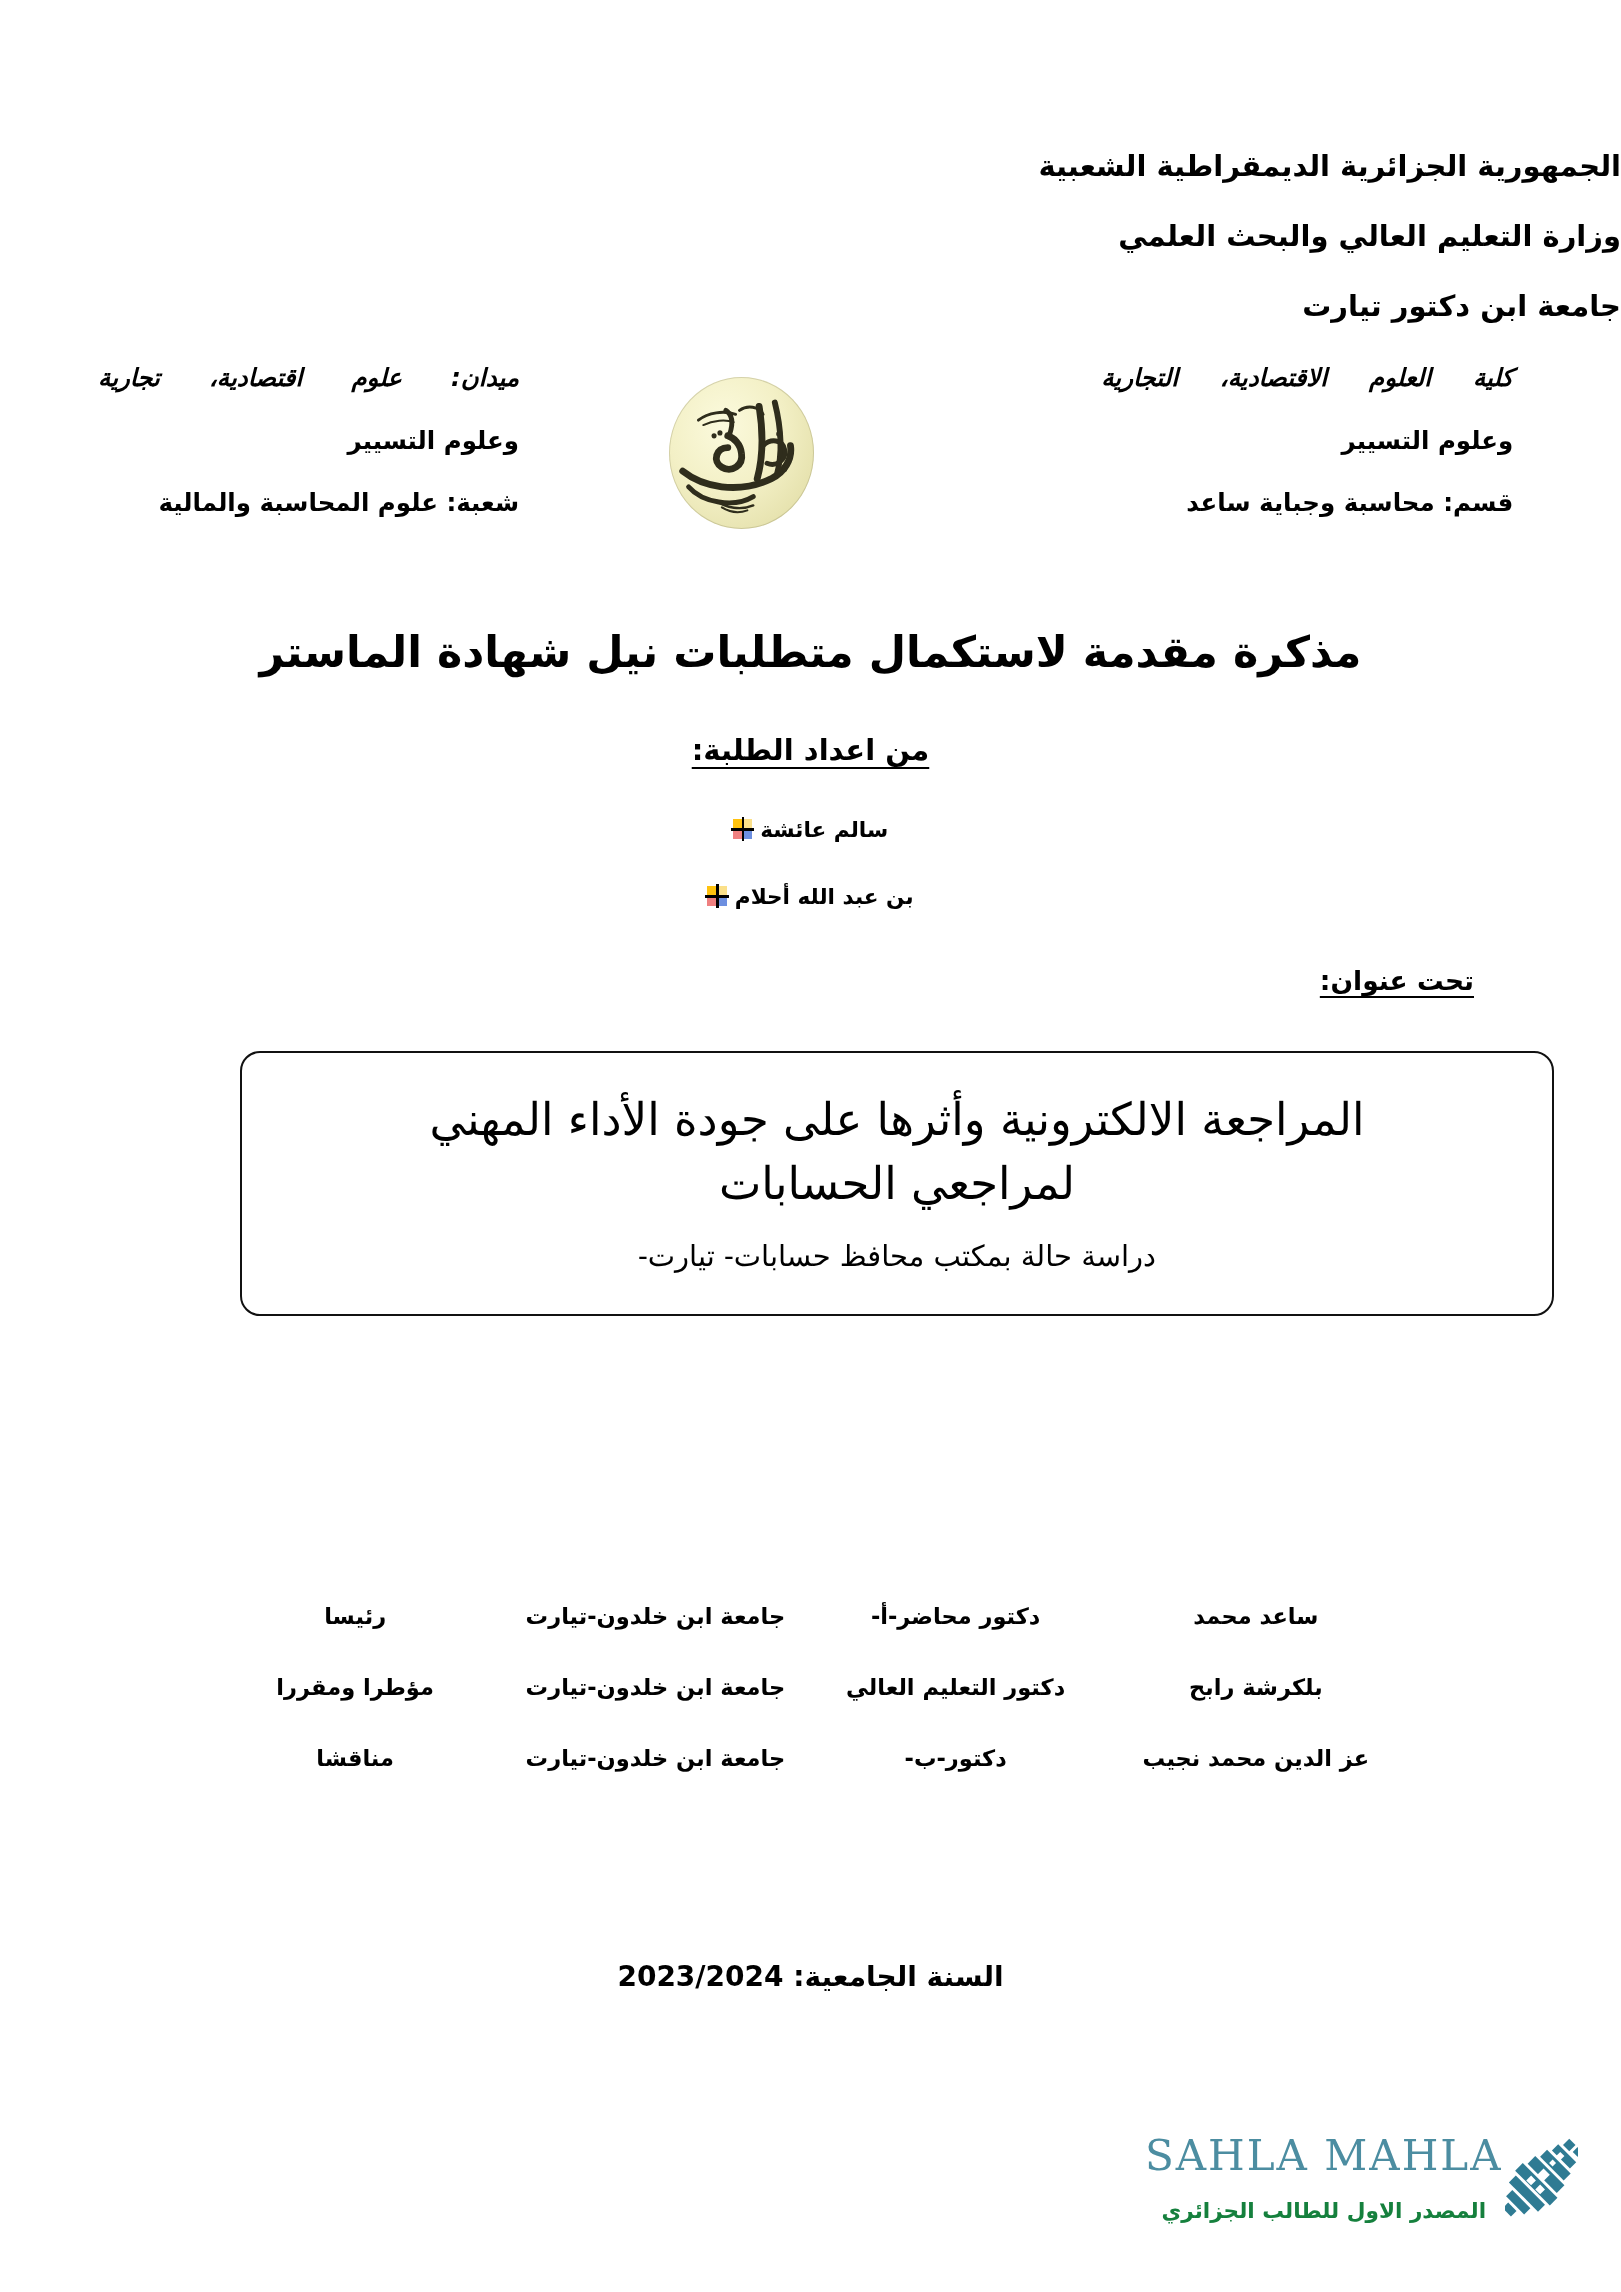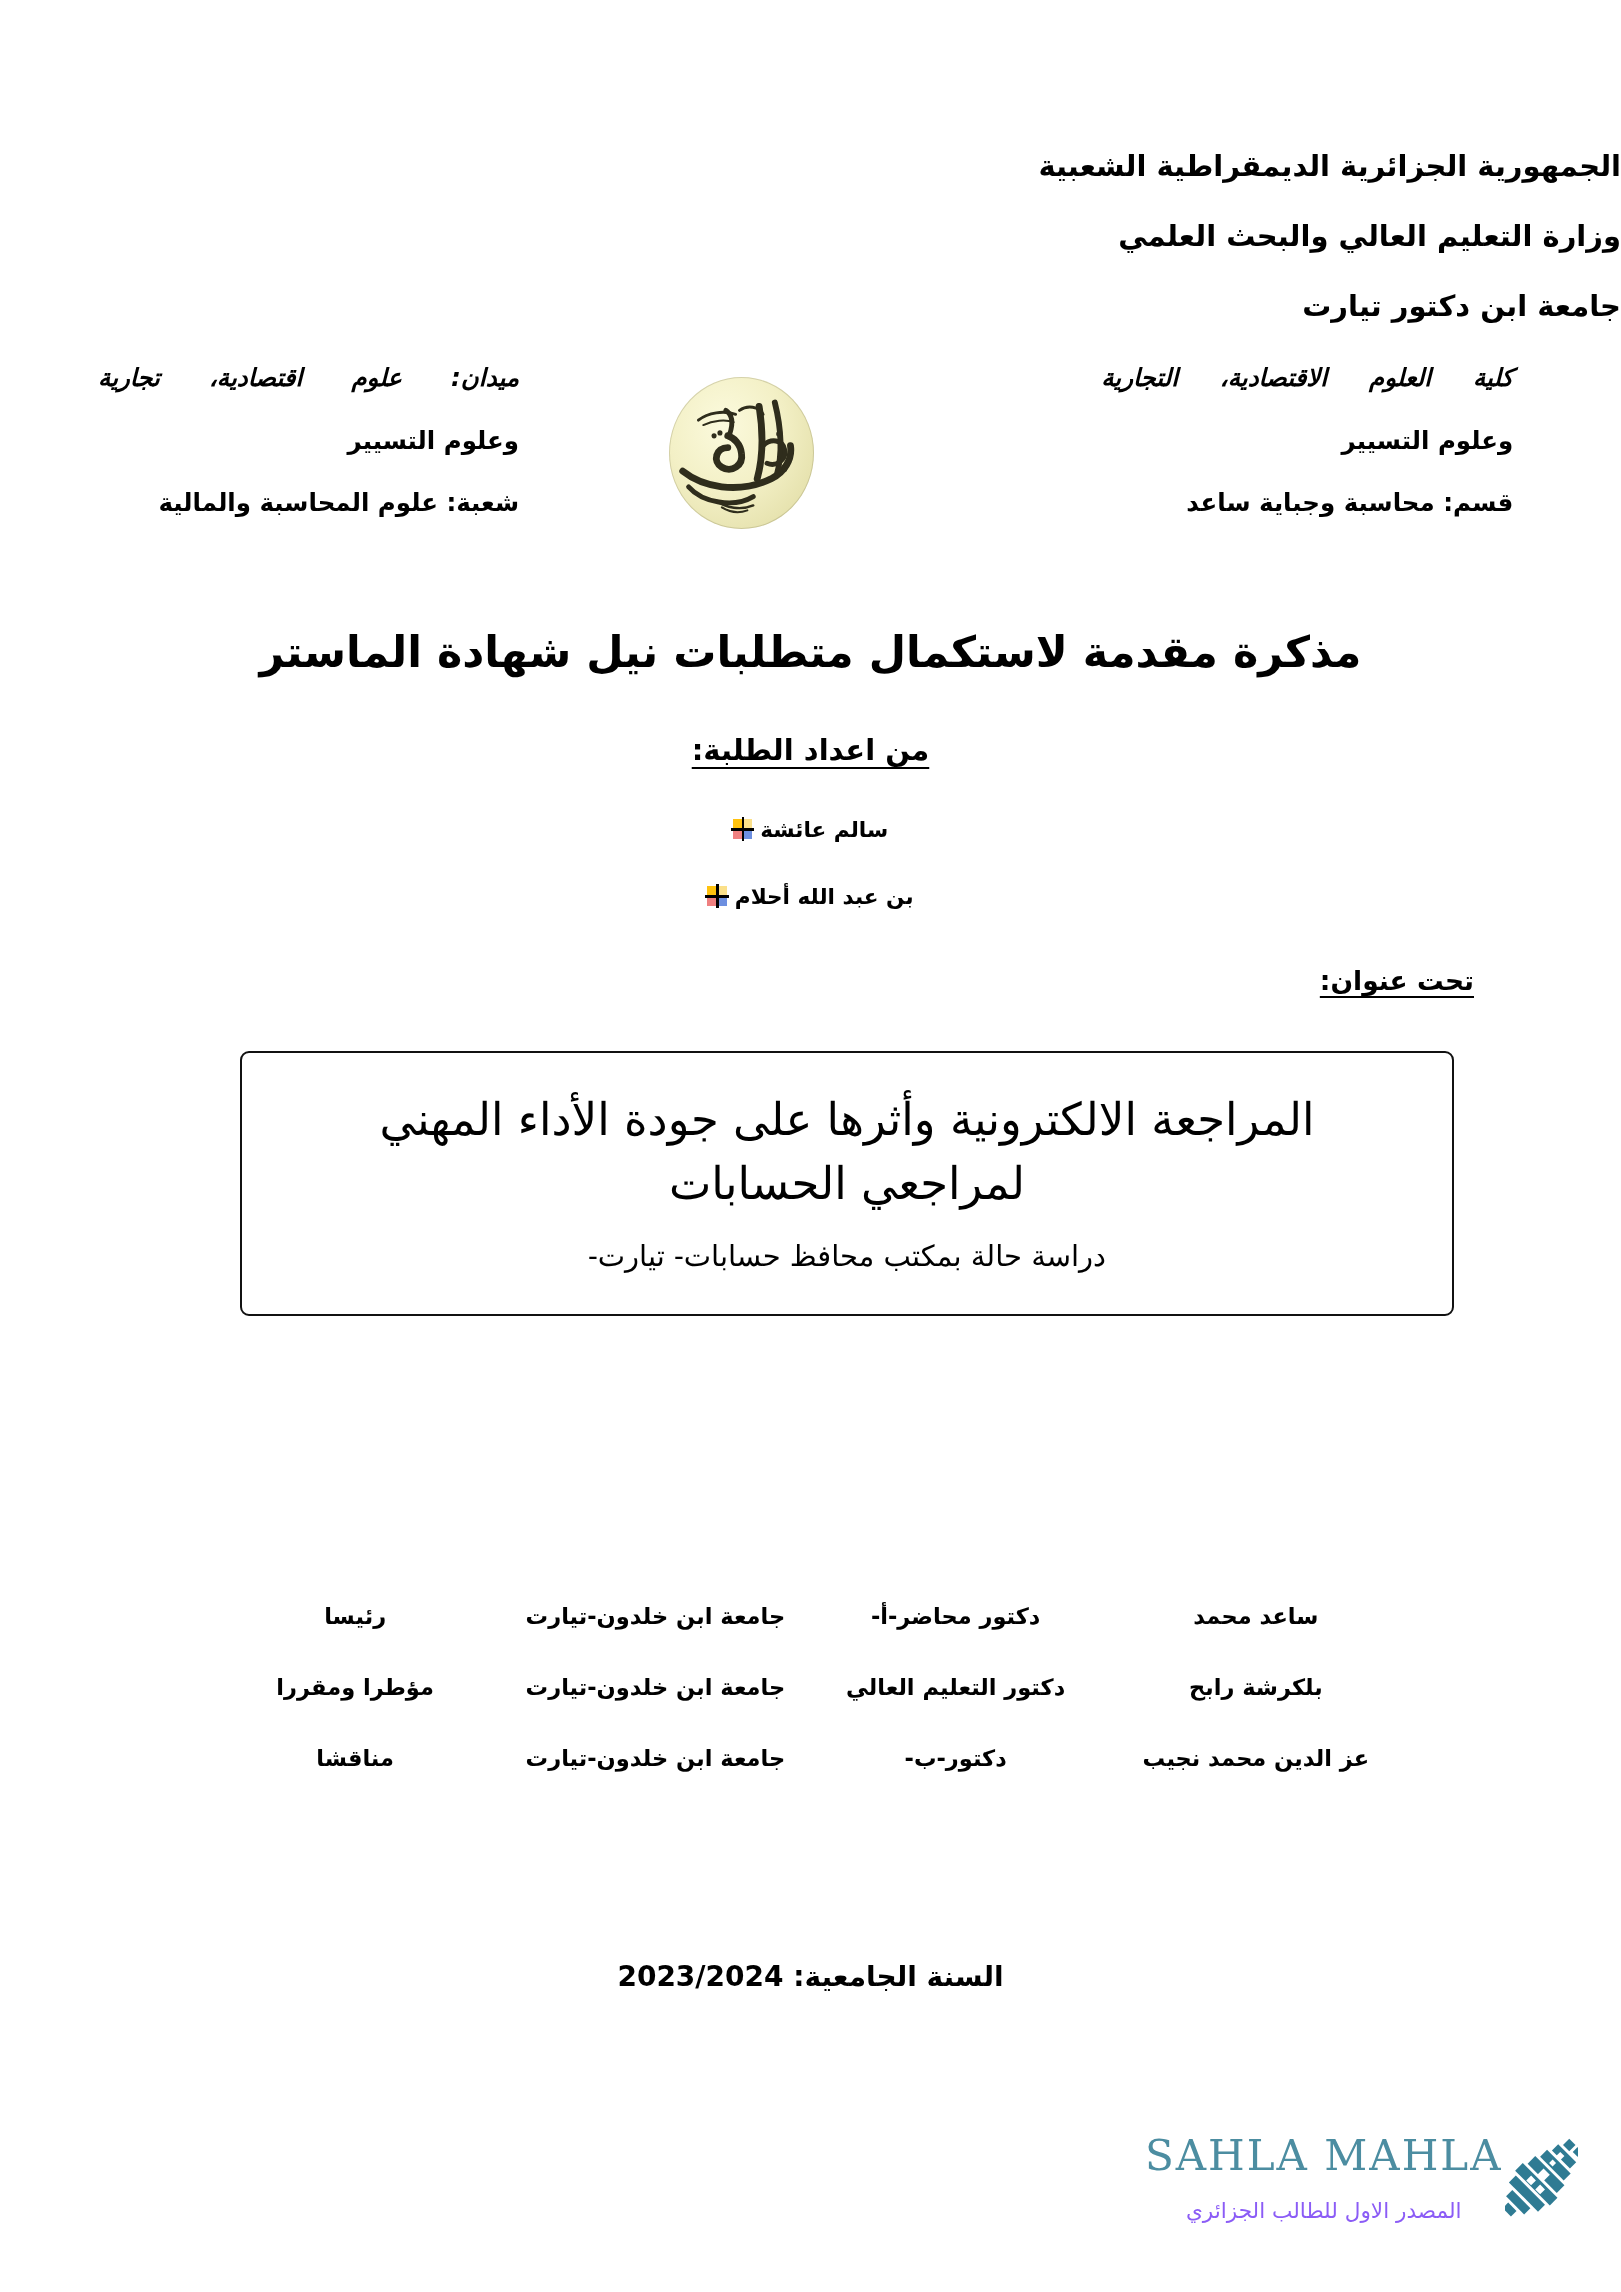--- a/index.html
+++ b/index.html
@@ -179,24 +179,24 @@
   .undertitle-label span {
     text-decoration: underline;
     text-underline-offset: 5.9px;
   }
 
   
   .title-box {
     position: absolute;
     top: 1051px;
     left: 240px;
-    width: 1214px;
+    width: 1314px;
     height: 265px;
     border: 2.9px solid #111;
-    border-radius: 9px;
+    border-radius: 20px;
     box-sizing: border-box;
     display: flex;
     flex-direction: column;
     align-items: center;
     justify-content: center;
     padding: 7.8px 33px 13.7px;
   }
   .title-main {
     font-family: "DejaVu Serif", "Liberation Serif", serif;
     font-size: 45px;
@@ -274,23 +274,24 @@
     font-family: "DejaVu Serif", "Liberation Serif", serif;
     font-size: 42px;
     letter-spacing: 2px;
     line-height: 1;
     color: #4c8da1;
     white-space: nowrap;
   }
   .wm-sub {
     direction: rtl;
     font-size: 21.6px;
-    color: #8b5cf6;
+    color: #15803d;
     margin-top: 21px;
     white-space: nowrap;
+    font-weight: bold;
   }
   .wm-mark {
     width: 73px;
     height: 108px;
     flex: 0 0 73px;
     margin-left: 2px;
   }
 </style>
 </head>
 <body>

